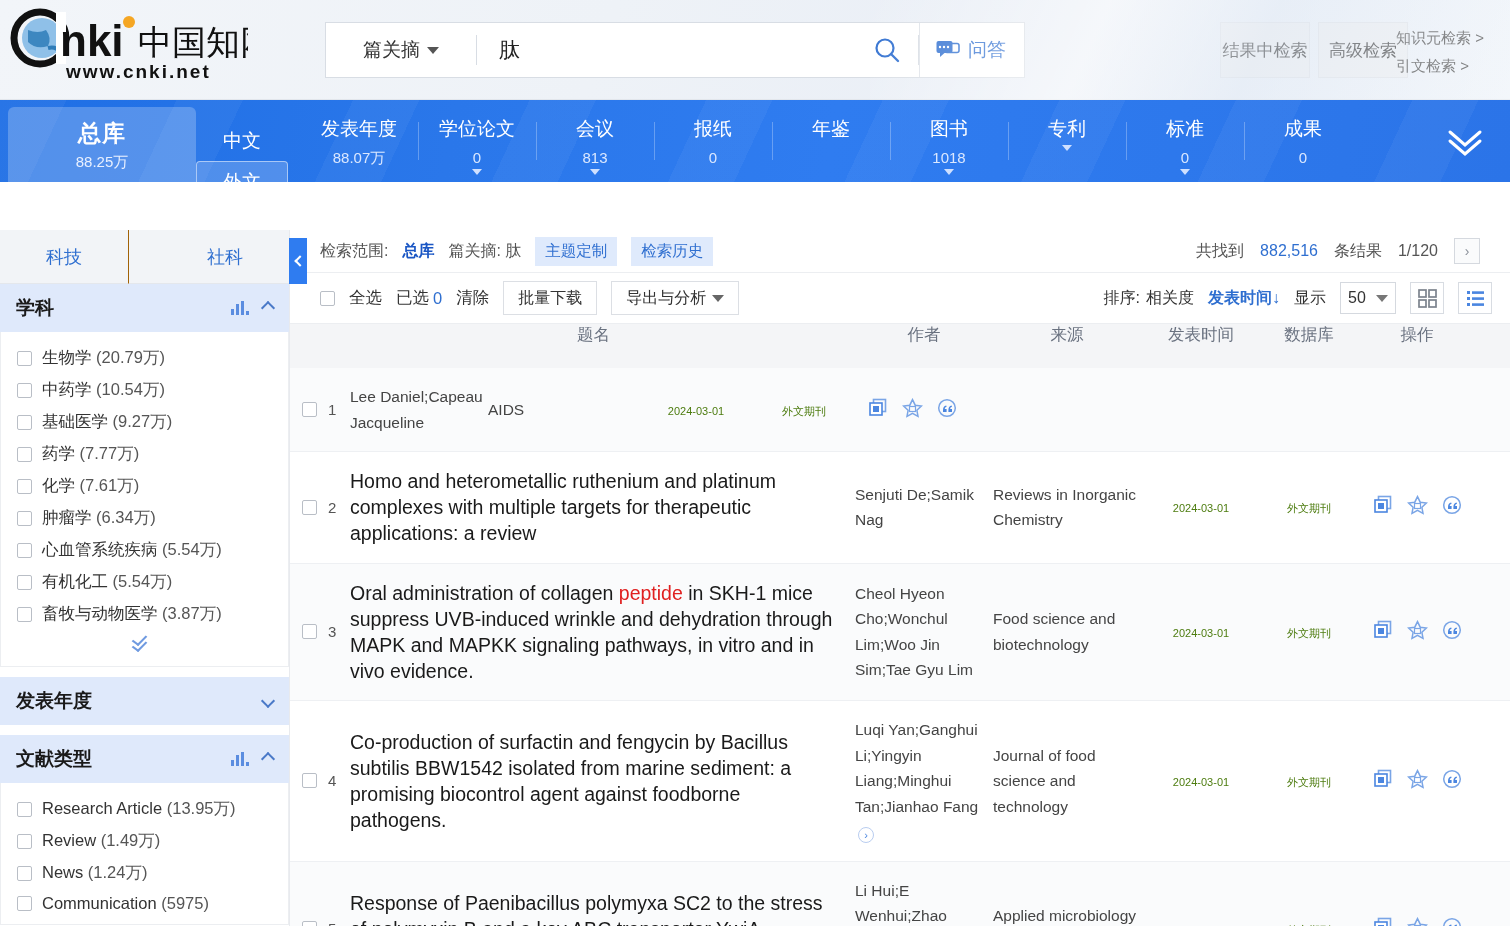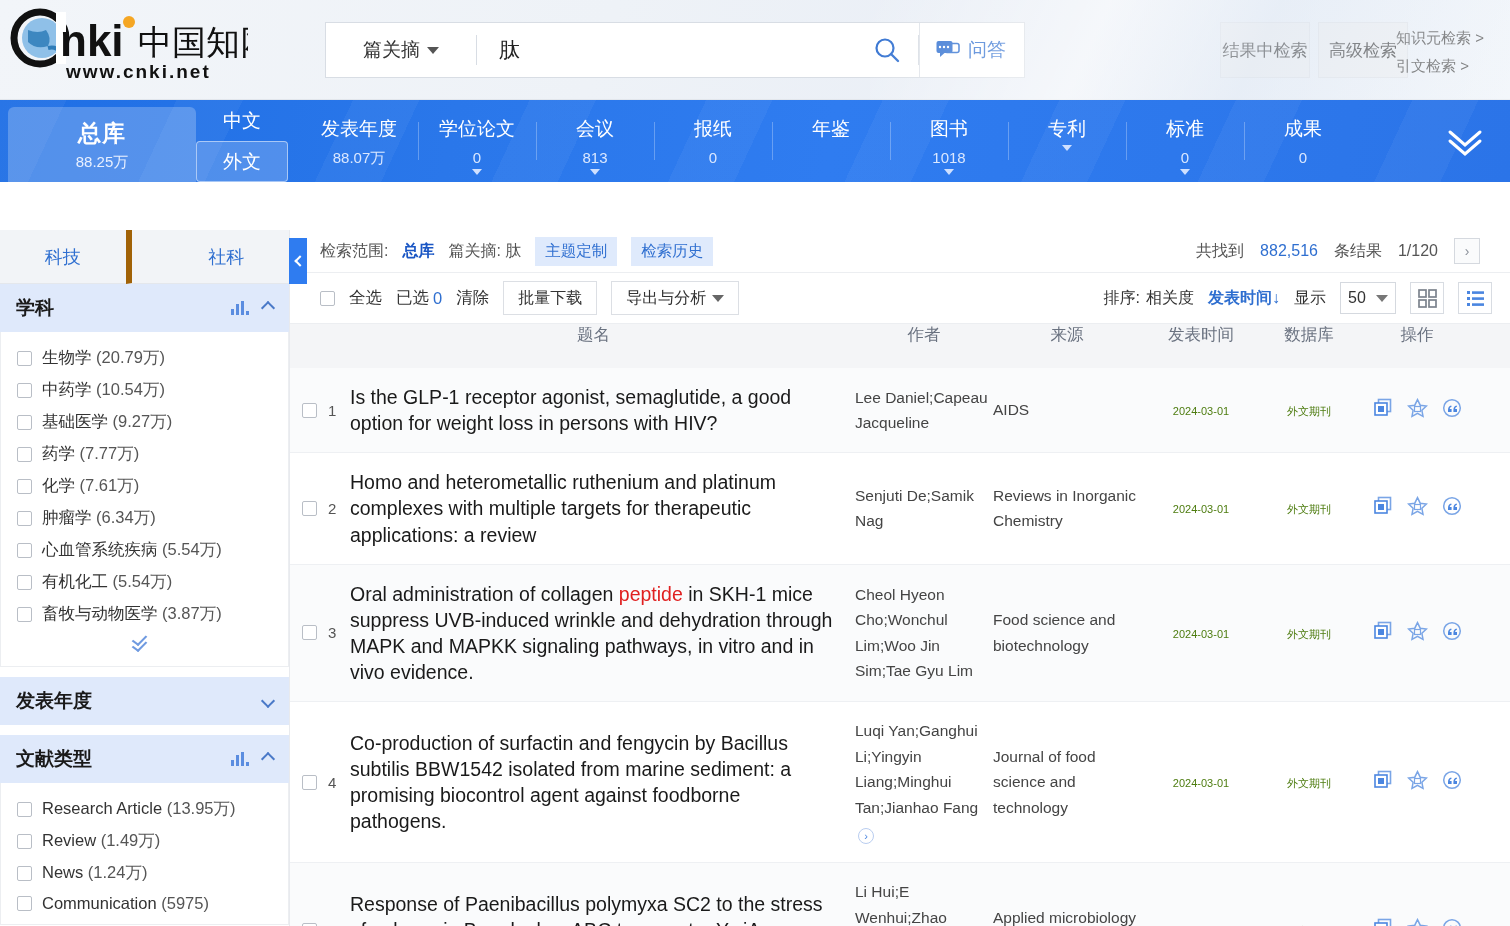--- a/index.html
+++ b/index.html
@@ -66,21 +66,21 @@
     position:absolute; left:8px; top:7px; width:188px; height:75px;
     background: rgba(255,255,255,.23); border-radius:6px 6px 0 0;
     display:flex; flex-direction:column; align-items:center; justify-content:center; cursor:pointer;
   }
   .zk .t { font-size:23px; color:#fff; font-weight:bold; letter-spacing:1px; }
   .zk .n { font-size:15px; color:#e8f0ff; margin-top:4px; }
   .langbox { position:absolute; left:196px; top:0; width:92px; height:82px; }
   .lang {
     position:absolute; left:0; width:92px; height:41px;
     display:flex; align-items:center; justify-content:center;
-    font-size:19px; color:#fff; cursor:pointer;
+    font-size:19px; color:#fff; cursor:pointer;margin-top:20px;
   }
   .lang.cn { top:0; }
   .lang.en { top:41px; background:rgba(255,255,255,.2); border:1px solid rgba(255,255,255,.5); border-radius:4px; }
 
   .navtabs { position:absolute; left:300px; top:0; height:82px; display:flex; }
   .navtab {
     position:relative; width:118px; height:82px; display:flex; flex-direction:column;
     align-items:center; padding-top:16px; color:#fff; cursor:pointer;
   }
   .navtab + .navtab::before {
@@ -95,21 +95,21 @@
   .body { position:relative; width:1299px; height:744px; background:#fff;margin-top:48px; }
 
   
   .sidebar { position:absolute; left:0; top:0; width:290px; height:744px; background:#fff; border-right:1px solid #e8eaee; }
   .sb-tabs { display:flex; height:54px; }
   .sb-tab {
     flex:1; display:flex; align-items:center; justify-content:center;
     font-size:18px; color:#2f6fd0; background:#f2f4f7; cursor:pointer;
     border-bottom:1px solid #e4e7ec;
   }
-  .sb-tab + .sb-tab { border-left:6px solid #a16207;padding-left:32px; }
+  .sb-tab + .sb-tab { border-left:1px solid #a16207;padding-left:32px; }
   .fgroup { margin:0 0 10px 0; }
   .fhead {
     height:48px; background:#dfe9fb; display:flex; align-items:center;
     padding:0 16px; cursor:pointer;
   }
   .fhead .ft { font-size:19px; font-weight:bold; color:#1a1a1a; flex:1; }
   .fhead .ficons { display:flex; align-items:center; gap:14px; }
   .bars { display:flex; align-items:flex-end; gap:2px; height:14px; }
   .bars i { width:3px; background:#5b8de0; display:block; }
   .chev { width:10px; height:10px; border-left:2px solid #4a79c8; border-bottom:2px solid #4a79c8; }
@@ -468,21 +468,20 @@
       <div class="c-db">数据库</div>
       <div class="c-ops">操作</div>
     </div>
 
     <div id="rows">
         <div class="row alt" style="padding-top: 16px; padding-bottom: 16px;">
           <div class="c-chk">
             <span class="cb"></span>
           </div>
           <div class="c-idx">1</div>
-          <div class="c-title"><span class="title-txt">Is the GLP-1 receptor agonist, semaglutide, a good option for weight loss in persons with HIV?</span></div>
           <div class="c-auth"><span class="auth-txt">Lee Daniel;Capeau Jacqueline</span></div>
           <div class="c-src"><span class="src-txt">AIDS</span></div>
           <div class="c-date"><span class="date-txt">2024-03-01</span></div>
           <div class="c-db"><span class="db-txt">外文期刊</span></div>
           <div class="c-ops">
             <span class="opicon"><svg width="20" height="20" viewBox="0 0 20 20">
                 <rect x="5.5" y="1.5" width="12" height="12" fill="none" stroke="#7aa5e6" stroke-width="1.6"></rect>
                 <rect x="2" y="5" width="12" height="12" fill="#fff" stroke="#4b86e0" stroke-width="1.6"></rect>
                 <rect x="5" y="8" width="6" height="6" fill="#4b86e0"></rect>
               </svg></span>

